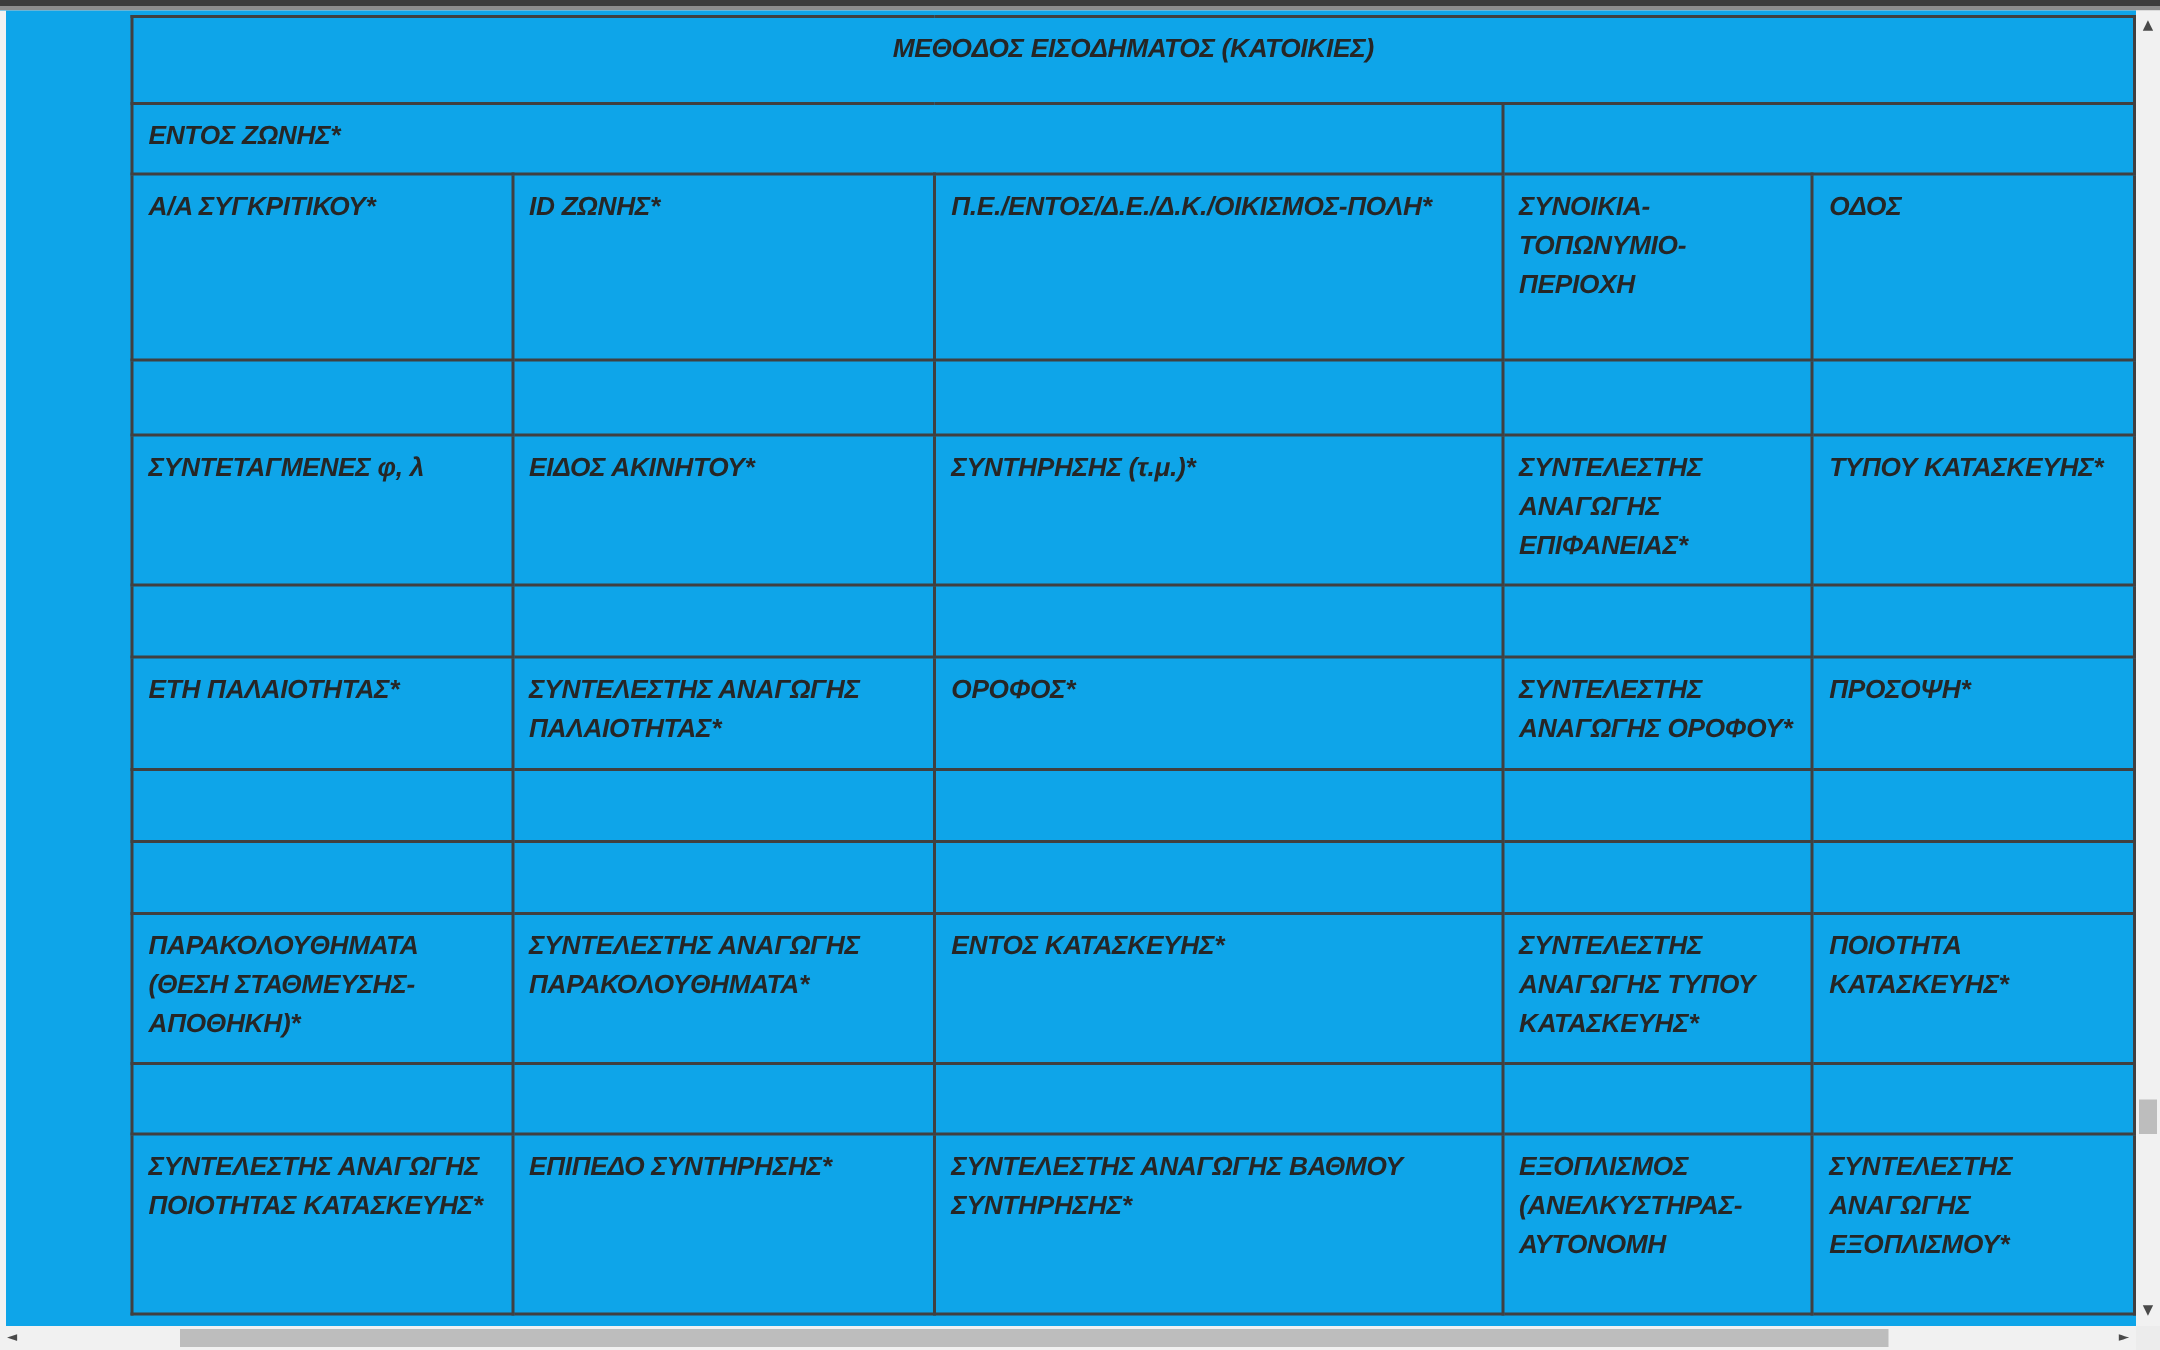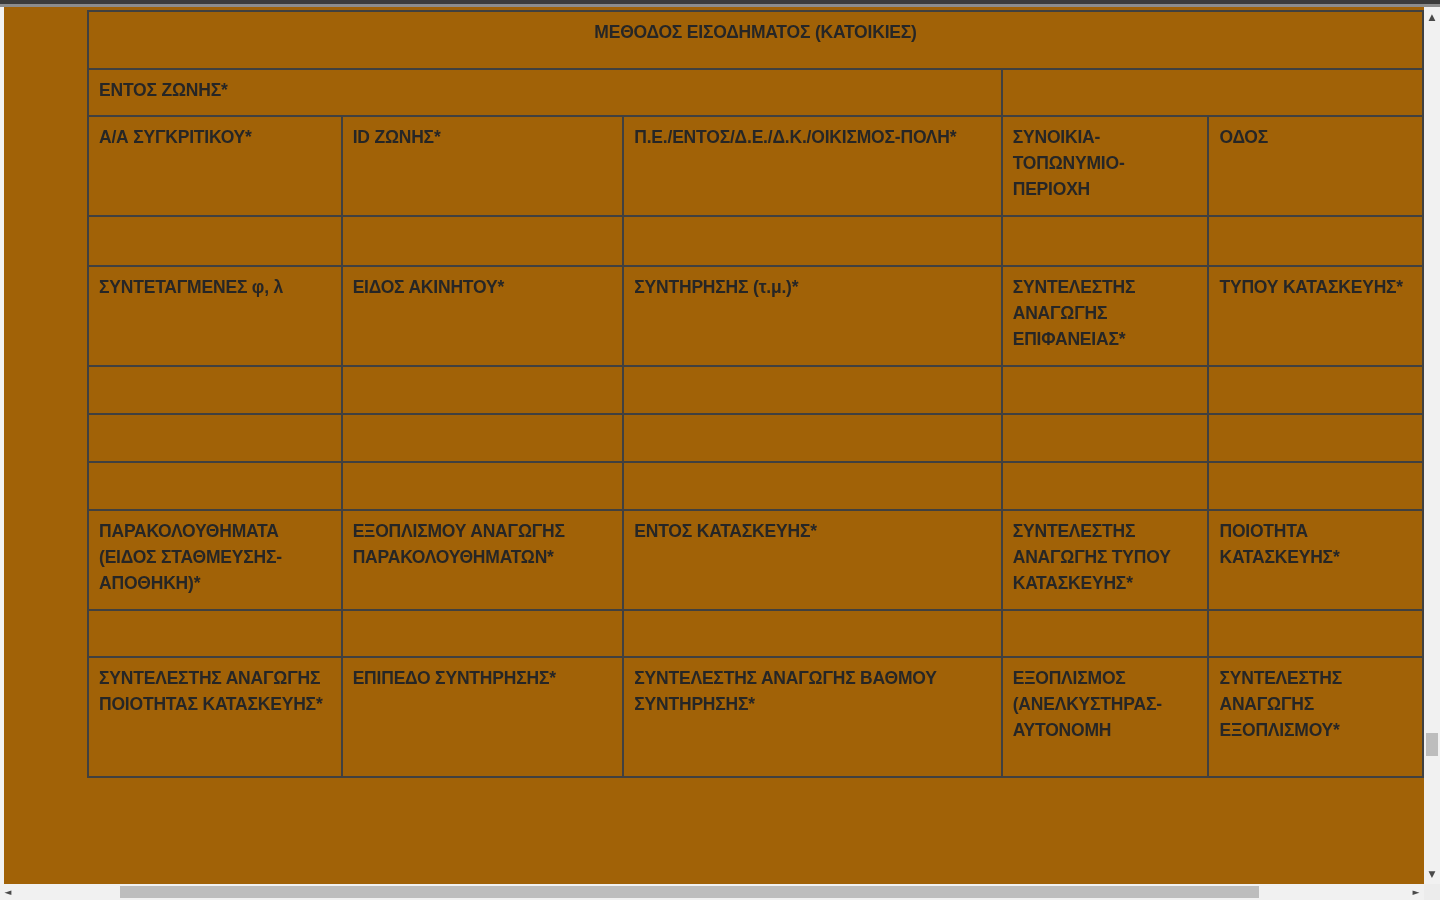--- a/index.html
+++ b/index.html
@@ -3,34 +3,34 @@
 <meta charset="utf-8">
 <style>
   html,body{margin:0;padding:0;width:1440px;height:900px;overflow:hidden;background:#ffffff;}
   body{font-family:"Liberation Sans","DejaVu Sans",sans-serif;}
 
   
   .top-strip{position:absolute;left:0;top:0;width:1440px;height:4px;background:#3b3b3b;}
   .top-strip2{position:absolute;left:0;top:4px;width:1440px;height:3px;background:#8c8c8c;}
 
   
-  .viewport{position:absolute;left:0;top:7px;width:1424px;height:877px;overflow:hidden;background:#a16207;}
+  .viewport{position:absolute;left:0;top:7px;width:1424px;height:877px;overflow:hidden;background:#0ea5e9;font-style:italic;}
   .page-edge{position:absolute;left:0;top:0;width:4px;height:877px;background:#f2f2f2;}
 
   table.doc{border-collapse:collapse;table-layout:fixed;margin-left:87px;margin-top:3px;
             color:#262626;font-weight:bold;}
   table.doc td{border:2px solid #404040;vertical-align:top;
                padding:7px 10px 0 10px;font-size:17.5px;line-height:26px;
                letter-spacing:-0.2px;overflow:hidden;}
   td.title-cell{text-align:center;font-size:23px;letter-spacing:-0.2px;padding-top:15px;vertical-align:top;}
 
   
   tr.rh-title{height:58px;}
   tr.rh-zone{height:47px;margin-top:48px;}
-  tr.rh-hdr1{height:100px;}
+  tr.rh-hdr1{height:124px;}
   tr.rh-e1{height:50px;}
   tr.rh-r2{height:100px;}
   tr.rh-e2{height:48px;}
   tr.rh-r3{height:75px;}
   tr.rh-e3{height:48px;}
   tr.rh-r4{height:83px;}
   tr.rh-e4{height:48px;}
   tr.rh-r5{height:100px;}
   tr.rh-e5{height:47px;}
   tr.rh-r6{height:120px;}
@@ -93,37 +93,44 @@
       <td>ΣΥΝΤΕΛΕΣΤΗΣ ΑΝΑΓΩΓΗΣ ΕΠΙΦΑΝΕΙΑΣ*</td>
       <td>ΤΥΠΟΥ ΚΑΤΑΣΚΕΥΗΣ*</td>
     </tr>
     <tr class="rh-e2">
       <td></td>
       <td></td>
       <td></td>
       <td></td>
       <td></td>
     </tr>
+    <tr class="rh-r3">
+      <td>ΕΤΗ ΠΑΛΑΙΟΤΗΤΑΣ*</td>
+      <td>ΣΥΝΤΕΛΕΣΤΗΣ ΑΝΑΓΩΓΗΣ ΠΑΛΑΙΟΤΗΤΑΣ*</td>
+      <td>ΟΡΟΦΟΣ*</td>
+      <td>ΣΥΝΤΕΛΕΣΤΗΣ ΑΝΑΓΩΓΗΣ ΟΡΟΦΟΥ*</td>
+      <td>ΠΡΟΣΟΨΗ*</td>
+    </tr>
     <tr class="rh-e3">
       <td></td>
       <td></td>
       <td></td>
       <td></td>
       <td></td>
     </tr>
     <tr class="rh-e4">
       <td></td>
       <td></td>
       <td></td>
       <td></td>
       <td></td>
     </tr>
     <tr class="rh-r5">
-      <td>ΠΑΡΑΚΟΛΟΥΘΗΜΑΤΑ (ΕΙΔΟΣ ΣΤΑΘΜΕΥΣΗΣ-ΑΠΟΘΗΚΗ)*</td>
-      <td>ΕΞΟΠΛΙΣΜΟΥ ΑΝΑΓΩΓΗΣ ΠΑΡΑΚΟΛΟΥΘΗΜΑΤΩΝ*</td>
+      <td>ΠΑΡΑΚΟΛΟΥΘΗΜΑΤΑ (ΘΕΣΗ ΣΤΑΘΜΕΥΣΗΣ-ΑΠΟΘΗΚΗ)*</td>
+      <td>ΣΥΝΤΕΛΕΣΤΗΣ ΑΝΑΓΩΓΗΣ ΠΑΡΑΚΟΛΟΥΘΗΜΑΤΑ*</td>
       <td>ΕΝΤΟΣ ΚΑΤΑΣΚΕΥΗΣ*</td>
       <td>ΣΥΝΤΕΛΕΣΤΗΣ ΑΝΑΓΩΓΗΣ ΤΥΠΟΥ ΚΑΤΑΣΚΕΥΗΣ*</td>
       <td>ΠΟΙΟΤΗΤΑ ΚΑΤΑΣΚΕΥΗΣ*</td>
     </tr>
     <tr class="rh-e5">
       <td></td>
       <td></td>
       <td></td>
       <td></td>
       <td></td>

